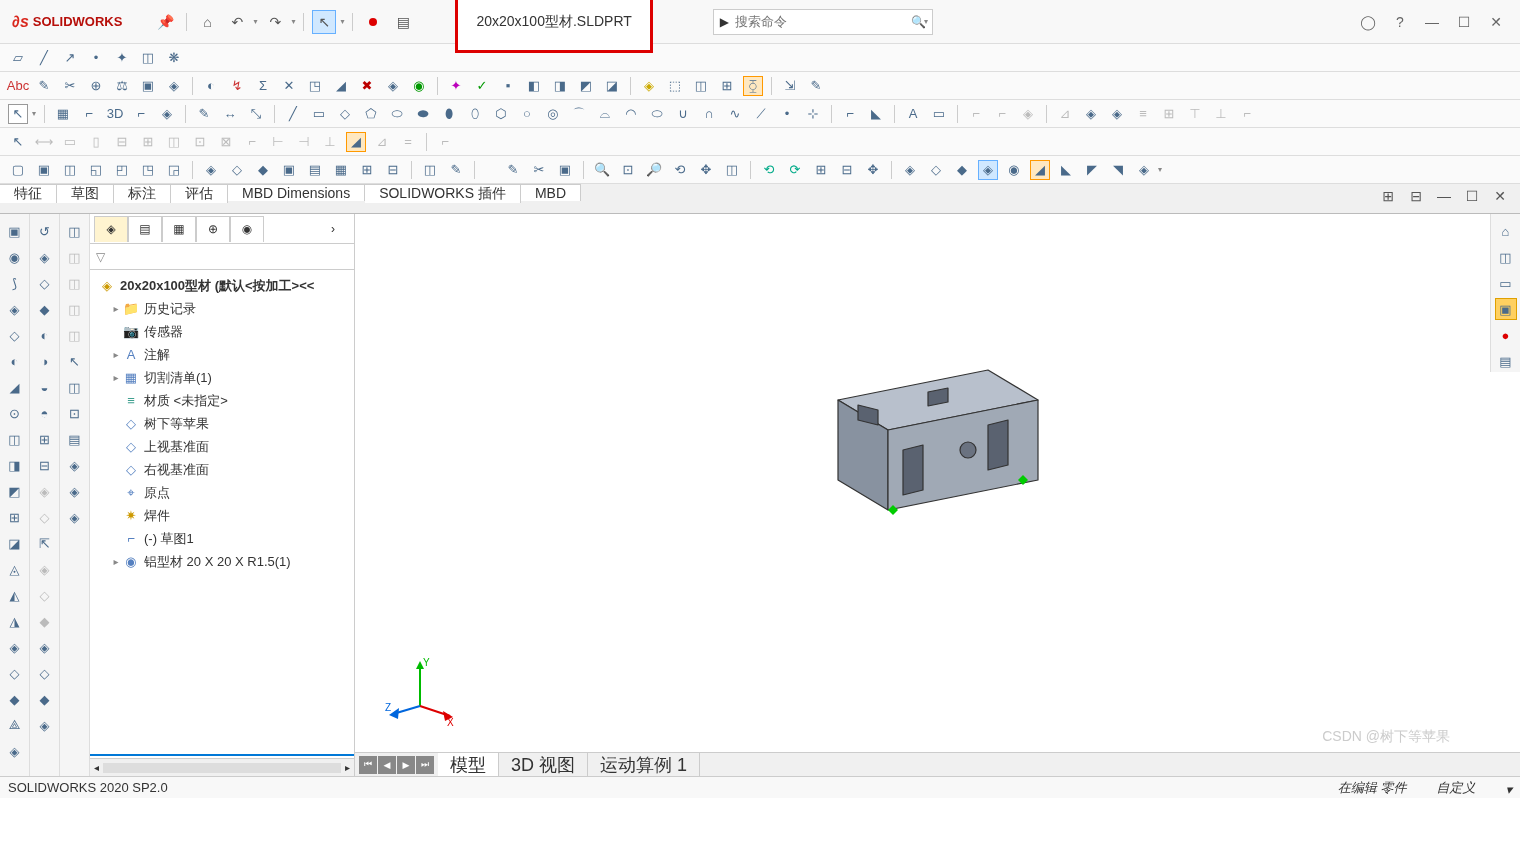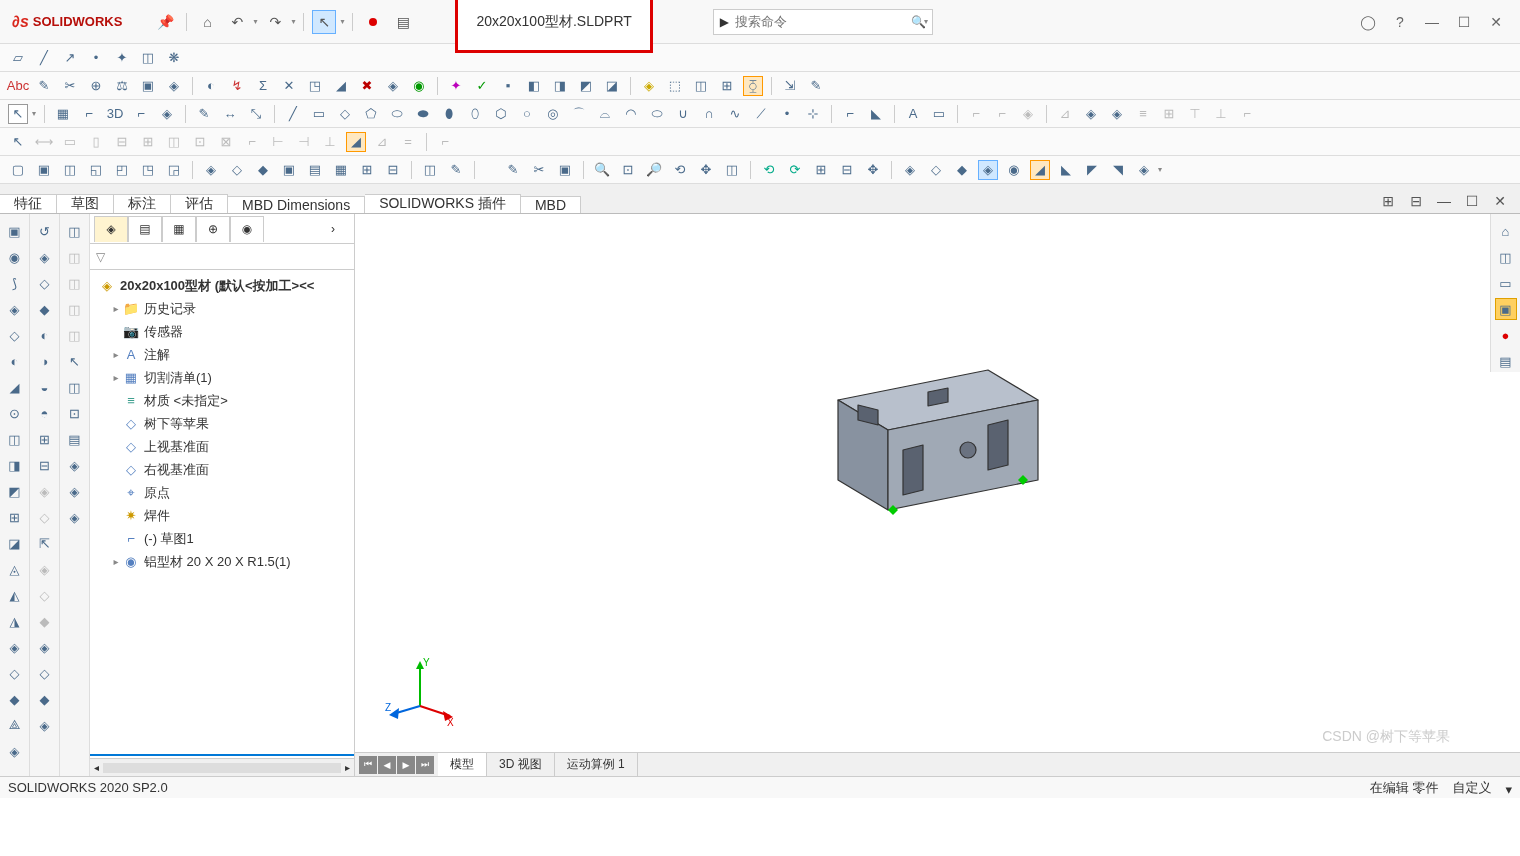--- a/index.html
+++ b/index.html
@@ -22,21 +22,21 @@
 .win-controls { margin-left: auto; display: flex; gap: 4px; padding-right: 10px; }
 .win-btn { width: 28px; height: 28px; display: flex; align-items: center; justify-content: center; cursor: pointer; font-size: 14px; color: #666; }
 
 
 .toolbar-row { height: 28px; border-bottom: 1px solid #ddd; display: flex; align-items: center; padding: 0 8px; gap: 6px; background: #fafafa; }
 .tb-icon { width: 20px; height: 20px; display: flex; align-items: center; justify-content: center; color: #4a6a8a; cursor: pointer; font-size: 13px; }
 .tb-sep { width: 1px; height: 18px; background: #ccc; margin: 0 2px; }
 .tb-icon.orange { border: 1px solid #f90; background: #ffe8c0; }
 
 
-.cmd-tabs { height: 30px; display: flex; align-items: flex-end; border-bottom: 1px solid #bbb; background: #f0f0f0; }
+.cmd-tabs { height: 30px; display: flex; align-items: flex-start; border-bottom: 1px solid #bbb; background: #f0f0f0; }
 .cmd-tab { padding: 0 14px; display: flex; align-items: center; border-right: 1px solid #ccc; cursor: pointer; font-size: 14px; background: #fff; border-top: 1px solid #ccc; }
 .cmd-tabs-right { margin-left: auto; display: flex; align-items: center; gap: 4px; padding-right: 8px; }
 
 
 .main { display: flex; height: 562px; position: relative; }
 
 
 .icon-rail { width: 30px; background: #f5f5f5; border-right: 1px solid #ddd; display: flex; flex-direction: column; align-items: center; padding-top: 6px; gap: 4px; }
 .rail-icon { width: 22px; height: 22px; display: flex; align-items: center; justify-content: center; color: #4a6a8a; cursor: pointer; font-size: 13px; }
 
@@ -55,29 +55,29 @@
 .tree-panel .bottom-bar { height: 4px; border-top: 2px solid #0078d7; }
 .tree-scroll { height: 18px; display: flex; align-items: center; border-top: 1px solid #ccc; background: #f0f0f0; font-size: 10px; padding: 0 4px; gap: 4px; }
 
 
 .viewport { flex: 1; position: relative; background: #fff; }
 .model-svg { position: absolute; left: 50%; top: 42%; transform: translate(-50%,-50%); }
 .axis-triad { position: absolute; left: 30px; bottom: 50px; }
 .view-tabs { position: absolute; bottom: 0; left: 0; right: 0; height: 24px; display: flex; align-items: center; background: #f0f0f0; border-top: 1px solid #ccc; }
 .nav-arrows { display: flex; gap: 1px; padding: 0 4px; }
 .nav-arrow { width: 18px; height: 18px; background: #888; color: #fff; display: flex; align-items: center; justify-content: center; font-size: 9px; cursor: pointer; }
-.view-tab { padding: 0 12px; height: 100%; display: flex; align-items: center; border-right: 1px solid #ccc; font-size: 12px; cursor: pointer; }
+.view-tab { padding: 0 12px; height: 100%; display: flex; align-items: center; border-right: 1px solid #ccc; font-size: 18px; cursor: pointer; }
 .view-tab.active { background: #fff; }
 
 
 .right-rail { position: absolute; right: 0; top: 0; width: 30px; background: #f5f5f5; border-left: 1px solid #ddd; display: flex; flex-direction: column; align-items: center; padding-top: 6px; gap: 4px; }
 
 
 .status-bar { height: 22px; border-top: 1px solid #ccc; display: flex; align-items: center; font-size: 13px; padding: 0 8px; background: #f8f8f8; }
-.status-right { margin-left: auto; display: flex; gap: 14px; align-items: flex-end; }
+.status-right { margin-left: auto; display: flex; gap: 30px; align-items: flex-end; font-style: italic; }
 .watermark { position: absolute; right: 70px; bottom: 30px; color: #ccc; font-size: 14px; }
 </style>
 </head>
 <body>
 
 <div class="title-bar">
   <div class="logo">
     <span class="logo-icon">∂s</span>
     <span>SOLIDWORKS</span>
   </div>

